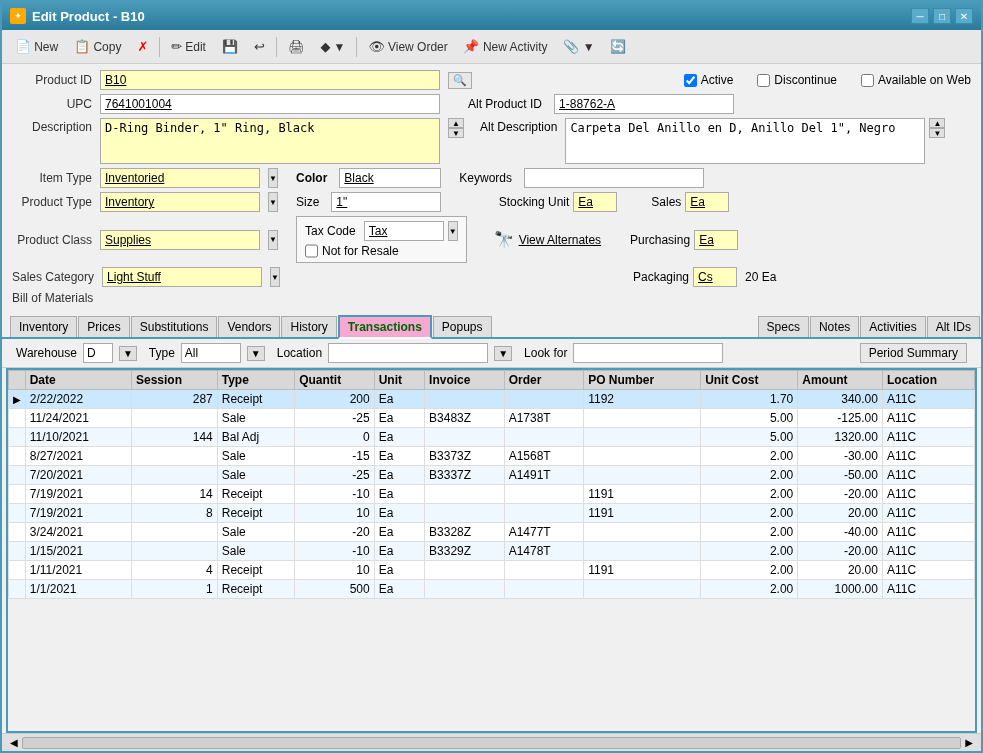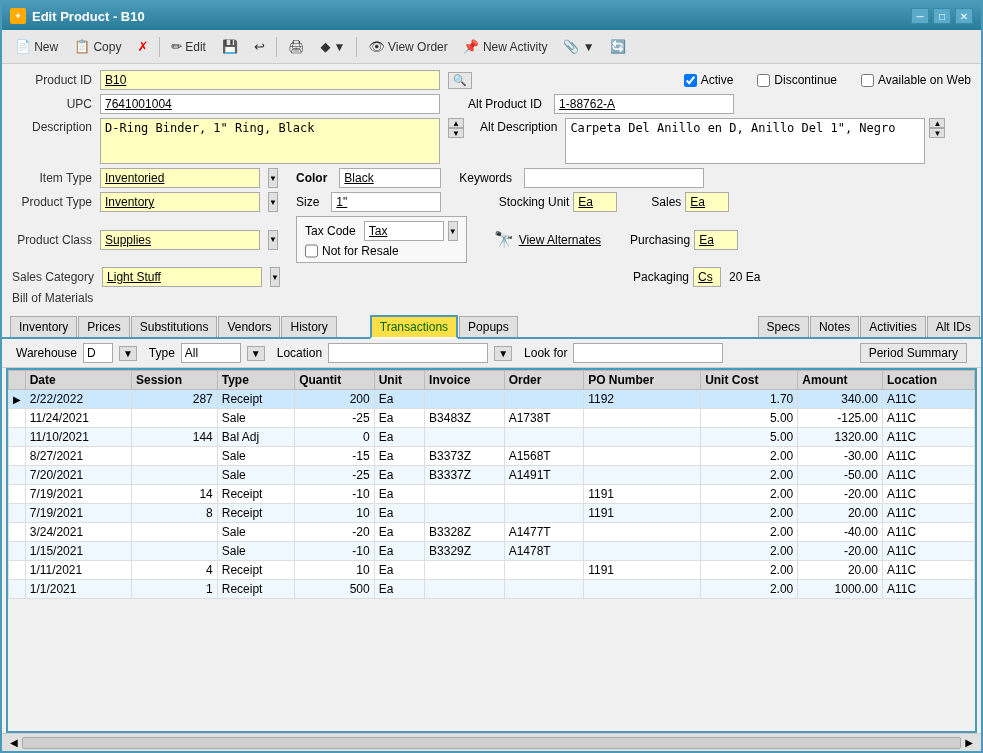--- a/index.html
+++ b/index.html
@@ -208,28 +208,27 @@
       padding: 3px 8px;
       border: 1px solid #aaa;
       border-bottom: none;
       background: #e0e0e0;
       cursor: pointer;
       font-size: 12px;
       margin-right: 1px;
     }
     
     .tab-active {
-      background: #fde047;
+      background: #f9a8d4;
       border: 2px solid #4a9aba;
       border-bottom: 2px solid white;
-      font-weight: normal;
+      font-weight: bold;
       color: #006600;
       position: relative;
       top: 2px;
-      margin-left: 32px;
     }
     
     .filter-row {
       display: flex;
       align-items: center;
       gap: 6px;
       padding: 4px 14px;
       background: #f0f0f0;
       border-bottom: 1px solid #ccc;
     }
@@ -488,21 +487,21 @@
       </div>
     </div>
 
     <div class="form-row">
       <span class="form-label">Sales Category</span>
       <input class="form-input form-input-yellow" style="width: 160px;" value="Light Stuff">
       <div style="width:10px;height:20px;border:1px solid #aaa;background:#e0e0e0;display:flex;align-items:center;justify-content:center;cursor:pointer;font-size:8px;">▼</div>
 
       <div style="margin-left:206px;display:flex;align-items:center;gap:4px;">
         <span style="min-width:65px;text-align:right;font-size:12px;margin-left:130px;">Packaging</span>
-        <input class="form-input form-input-yellow" style="width: 28px;" value="Cs">
+        <input class="form-input form-input-yellow" style="width: 44px;" value="Cs">
         <span style="font-size:12px;margin-left:4px;">20 Ea</span>
       </div>
     </div>
 
     <div class="form-row">
       <span class="form-label">Bill of Materials</span>
     </div>
   </div>
 
   <div class="tabs-area">

